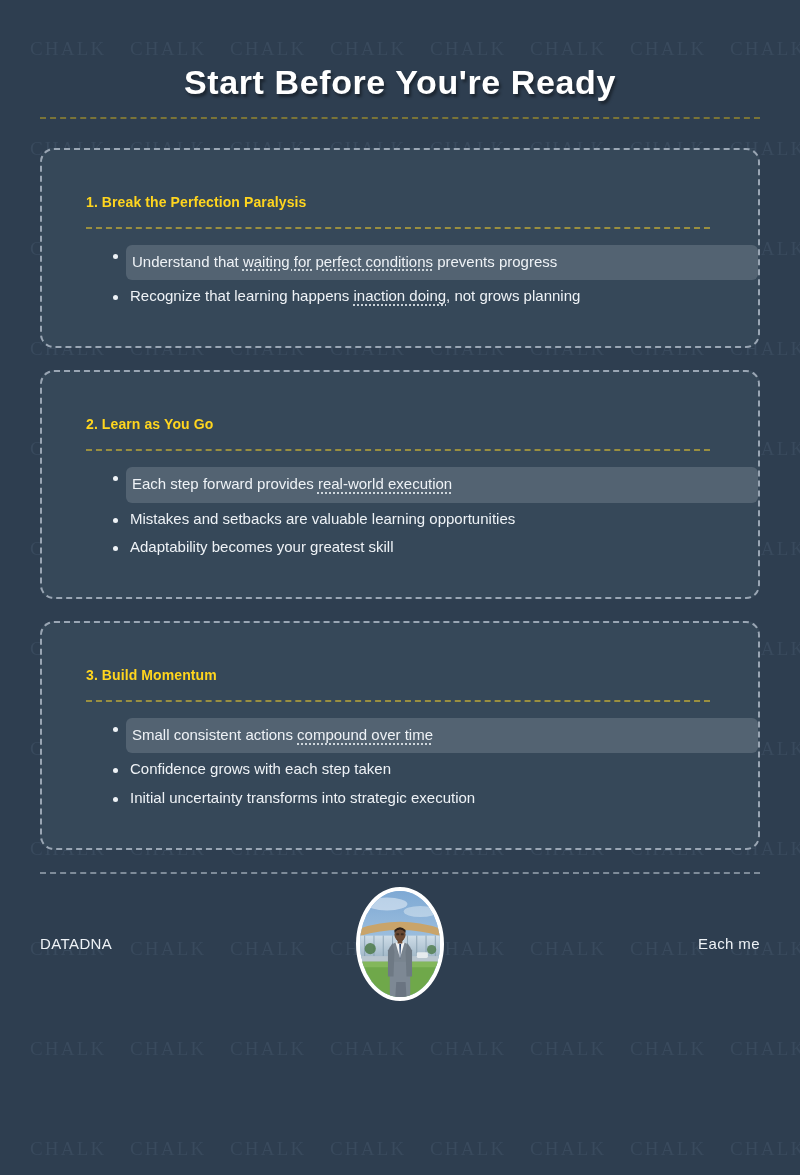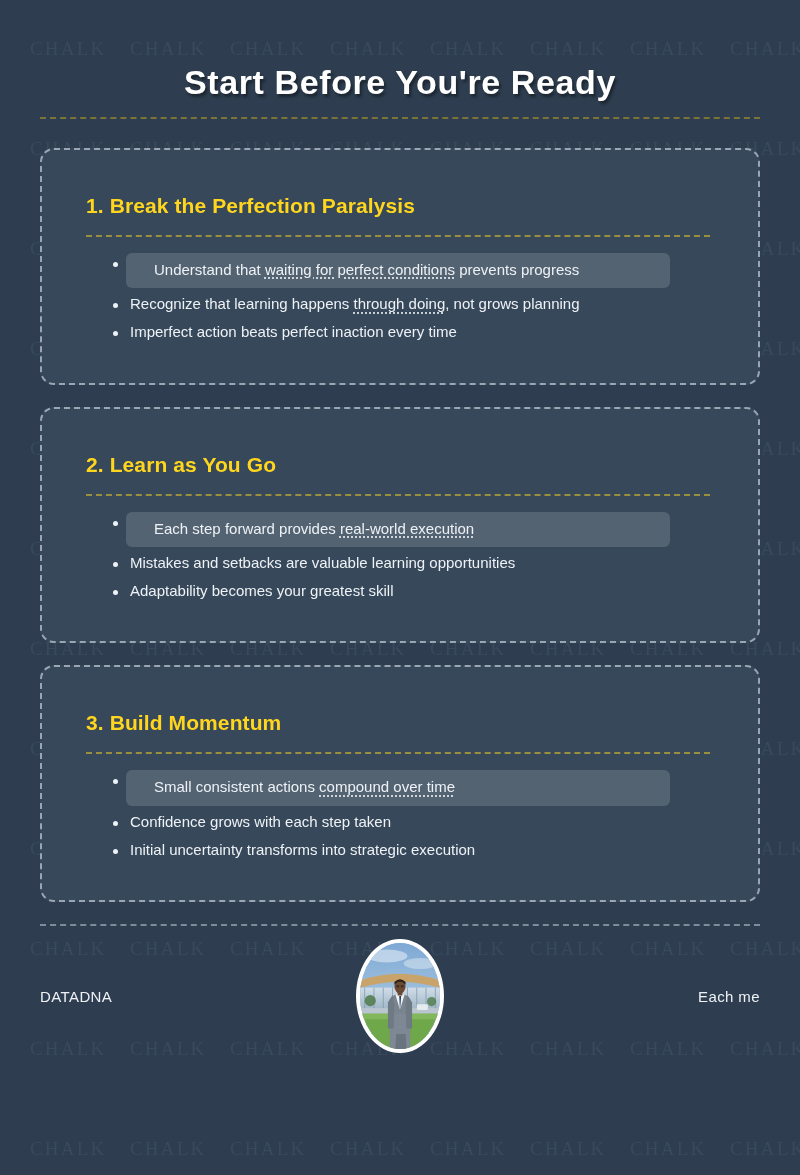--- a/index.html
+++ b/index.html
@@ -81,21 +81,21 @@
   .card {
     border: 2px dashed #9aa6b4;
     border-radius: 14px;
     background-color: #364859;
     padding: 44px 24px 40px 24px;
     margin-bottom: 22px;
     position: relative;
   }
 
   .card-title {
-    font-size: 21px;
+    font-size: 14px;
     font-weight: bold;
     color: #ffd51e;
     letter-spacing: 0.1px;
     margin-left: 20px;
   }
 
   .card-divider {
     margin-top: 17px;
     margin-left: 20px;
     margin-right: 24px;
@@ -130,23 +130,23 @@
     background-color: #eef2f6;
   }
 
   .bullet-text { display: inline; }
 
   
   .bullet-item.highlighted .bullet-text {
     display: block;
     background-color: #536372;
     border-radius: 6px;
-    padding: 7px 10px 8px 28px;
+    padding: 7px 10px 8px 6px;
     margin: -4px 0 -2px -4px;
-    width: 544px;
+    width: 632px;
   }
 
   .dotted-phrase {
     text-decoration: underline;
     text-decoration-style: dotted;
     text-decoration-thickness: 1.5px;
     text-underline-offset: 3px;
     text-decoration-color: rgba(238,242,246,0.8);
   }
 
@@ -299,22 +299,21 @@
   </div>
 
   <div id="cards">
       <div class="card">
         <div class="card-title">1. Break the Perfection Paralysis</div>
         <div class="card-divider"></div>
         <ul class="bullet-list">
           <li class="bullet-item highlighted">
             <span class="bullet-text"><span>Understand that </span><span class="dotted-phrase">waiting for perfect conditions</span><span> prevents progress</span></span>
           </li>
-          <li class="bullet-item"><span class="bullet-text"><span>Recognize that learning happens </span><span class="dotted-phrase">through doing</span><span>, not grows planning</span></span></li>
-          <li class="bullet-item"><span class="bullet-text"><span>Imperfect action beats perfect inaction every time</span></span></li>
+          <li class="bullet-item"><span class="bullet-text"><span>Recognize that learning happens </span><span class="dotted-phrase">inaction doing</span><span>, not grows planning</span></span></li>
         </ul>
       </div>
       <div class="card">
         <div class="card-title">2. Learn as You Go</div>
         <div class="card-divider"></div>
         <ul class="bullet-list">
           <li class="bullet-item highlighted">
             <span class="bullet-text"><span>Each step forward provides </span><span class="dotted-phrase">real-world execution</span></span>
           </li>
           <li class="bullet-item"><span class="bullet-text"><span>Mistakes and setbacks are valuable learning opportunities</span></span></li>

